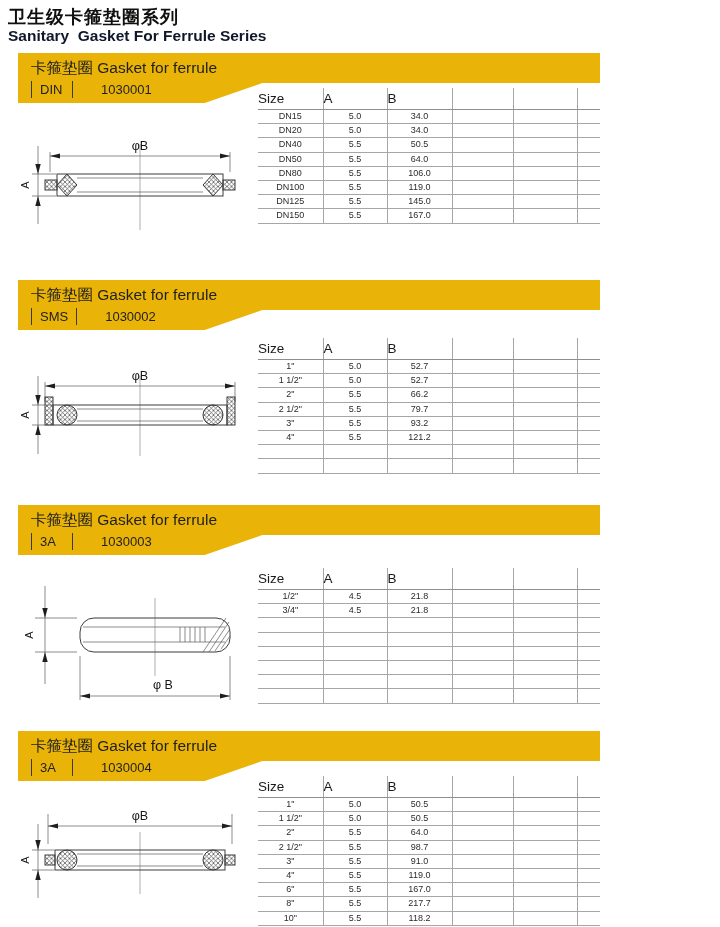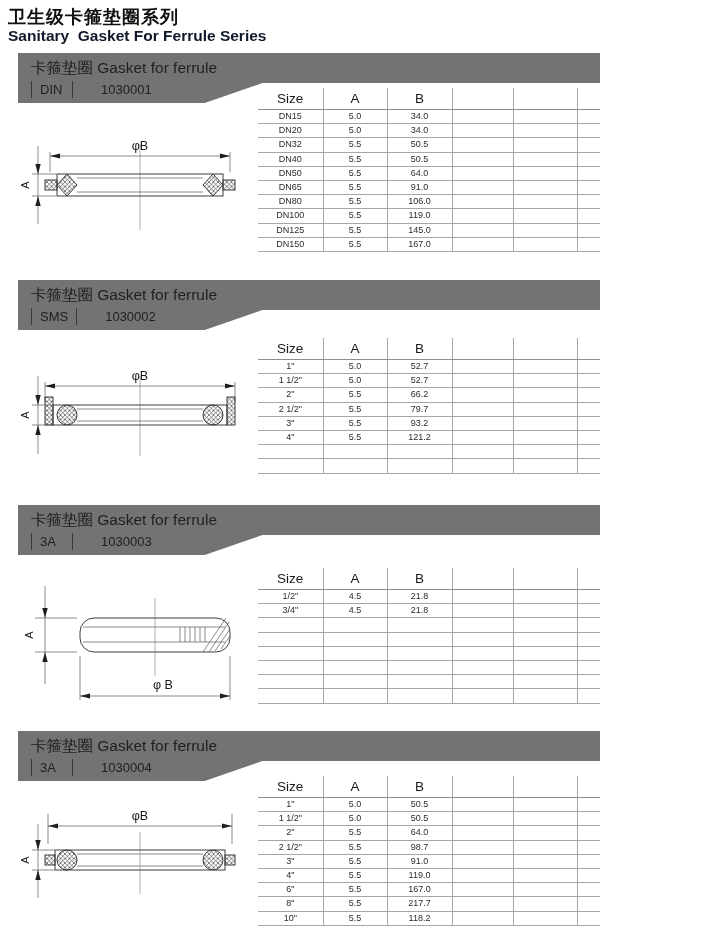--- a/index.html
+++ b/index.html
@@ -1,28 +1,28 @@
 <!DOCTYPE html>
 <html><head>
 <meta charset="utf-8">
 <style>
   html,body{margin:0;padding:0;background:#fff}
   .page{position:relative;width:600px;height:927px;background:#ffffff;overflow:hidden;
         font-family:"Liberation Sans","DejaVu Sans",sans-serif;}
   .t-zh{position:absolute;left:8px;top:5px;font-size:18px;font-weight:bold;color:#101010;letter-spacing:1px}
   .t-en{position:absolute;left:8px;top:27px;font-size:15.5px;font-weight:bold;color:#0f172a;white-space:pre}
-  .banner{position:absolute;left:18px;width:702px;height:50px;background:#737373;
+  .banner{position:absolute;left:18px;width:702px;height:50px;background:#eab308;
           clip-path:polygon(0 0,100% 0,100% 60%,34.8% 60%,26.6% 100%,0 100%)}
   .b1{position:absolute;left:13px;top:5px;font-size:15.5px;color:#1f1f1f;white-space:pre}
   .b2{position:absolute;left:13px;top:28px;font-size:13px;color:#1f1f1f}
   .std{display:inline-block;border-left:1px solid #3a3a3a;border-right:1px solid #3a3a3a;
        padding:1px 8px;min-width:24px;text-align:left}
   .code{margin-left:28px}
   table.tbl{position:absolute;left:258px;width:462px;border-collapse:collapse;table-layout:fixed}
-  .tbl thead td{height:21px;font-size:13.5px;color:#1a1a1a;text-align:center;vertical-align:middle;
+  .tbl thead td{height:21px;font-size:13.5px;color:#1a1a1a;text-align:left;vertical-align:middle;
                 border-bottom:1px solid #8e8e8e;padding:0;font-weight:normal}
   .tbl tbody td{height:13.2px;font-size:9px;color:#2b2b2b;text-align:center;vertical-align:middle;
                 border-bottom:1px solid #a6a6a6;padding:0;line-height:1}
   .tbl td+td{border-left:1px solid #a6a6a6}
   svg.draw{position:absolute}
   .ln{stroke:#3d3d3d;stroke-width:1;fill:none}
   .hx{stroke:#3d3d3d;stroke-width:1;fill:url(#xh)}
   .ext{stroke:#5a5a5a;stroke-width:0.7;fill:none}
   .cl{stroke:#8c8c8c;stroke-width:0.7}
   .ar{fill:#1e1e1e;stroke:none}
@@ -113,50 +113,32 @@
         <tr>
           <td>DN20</td>
           <td>5.0</td>
           <td>34.0</td>
           <td></td>
           <td></td>
           <td></td>
           <td></td>
         </tr>
         <tr>
-          <td>DN32</td>
+          <td>DN40</td>
           <td>5.5</td>
           <td>50.5</td>
           <td></td>
           <td></td>
           <td></td>
           <td></td>
         </tr>
         <tr>
-          <td>DN40</td>
-          <td>5.5</td>
-          <td>50.5</td>
-          <td></td>
-          <td></td>
-          <td></td>
-          <td></td>
-        </tr>
-        <tr>
           <td>DN50</td>
           <td>5.5</td>
           <td>64.0</td>
-          <td></td>
-          <td></td>
-          <td></td>
-          <td></td>
-        </tr>
-        <tr>
-          <td>DN65</td>
-          <td>5.5</td>
-          <td>91.0</td>
           <td></td>
           <td></td>
           <td></td>
           <td></td>
         </tr>
         <tr>
           <td>DN80</td>
           <td>5.5</td>
           <td>106.0</td>
           <td></td>

